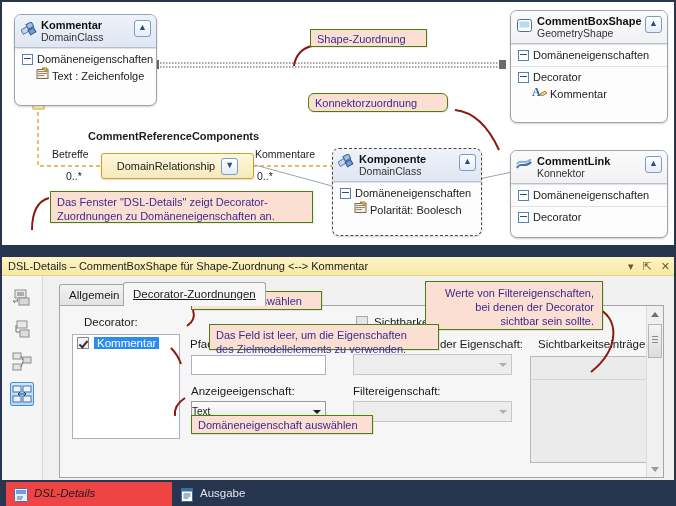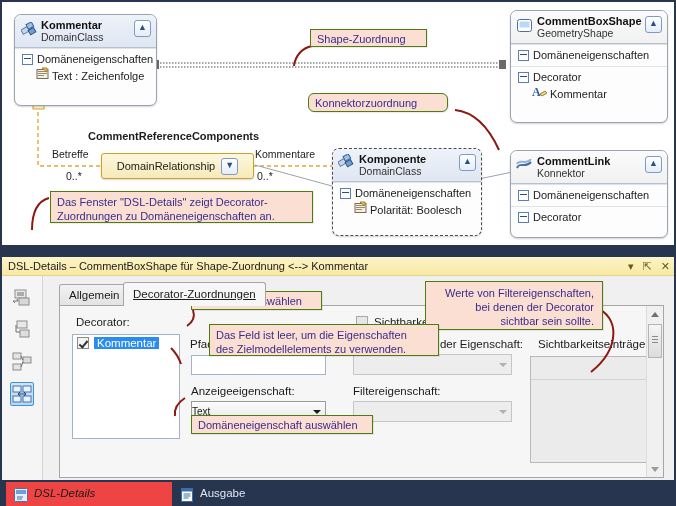--- a/index.html
+++ b/index.html
@@ -471,21 +471,21 @@
 
       <div class="pane">
 
         <div class="tabstrip">
           <div class="tab" style="left:0;">Allgemein</div>
           <div class="tab active" style="left:64px;text-decoration:underline;">Decorator-Zuordnungen</div>
         </div>
 
         <div class="tabpage">
 
-          <div class="ftext" style="left:16px;top:10px;">Decorator:</div>
+          <div class="ftext" style="left:24px;top:10px;">Decorator:</div>
 
           <div class="listbox" style="left:12px;top:28px;width:108px;height:105px;">
             <div class="lb-row sel">
               <span class="cb checked"></span>
               <span class="lb-txt">Kommentar</span>
             </div>
           </div>
 
           <div class="chk-label" style="left:296px;top:10px;">
             <span class="cb empty"></span>
@@ -533,21 +533,21 @@
           <path d="M144,50 C150,46 152,40 150,34" fill="none" stroke="#8b1a11" stroke-width="2"></path>
           <path d="M553,32 C576,40 578,72 548,96" fill="none" stroke="#8b1a11" stroke-width="2"></path>
           <path d="M128,72 C134,78 136,82 138,88" fill="none" stroke="#8b1a11" stroke-width="2"></path>
           <path d="M142,122 C134,127 131,133 132,140" fill="none" stroke="#8b1a11" stroke-width="2"></path>
         </svg>
 
         <div class="callout" style="left:148px;top:15px;width:131px;height:19px;line-height:13px;">Decorator auswählen</div>
         <div class="callout ctr rt" style="left:382px;top:5px;width:178px;height:49px;padding:4px 8px;line-height:14px;">Werte von Filtereigenschaften,
 bei denen der Decorator
 sichtbar sein sollte.</div>
-        <div class="callout" style="left:166px;top:48px;width:230px;height:32px;">Das Feld ist leer, um die Eigenschaften
+        <div class="callout" style="left:166px;top:48px;width:230px;height:26px;">Das Feld ist leer, um die Eigenschaften
 des Zielmodellelements zu verwenden.</div>
         <div class="callout" style="left:148px;top:139px;width:182px;height:19px;line-height:13px;">Domäneneigenschaft auswählen</div>
       </div>
     </div>
   </div>
 
   <div class="bottombar">
     <div class="wtab active" style="left:6px;width:166px;">
       <span class="wic">
         <svg width="14" height="14" viewBox="0 0 14 14">

